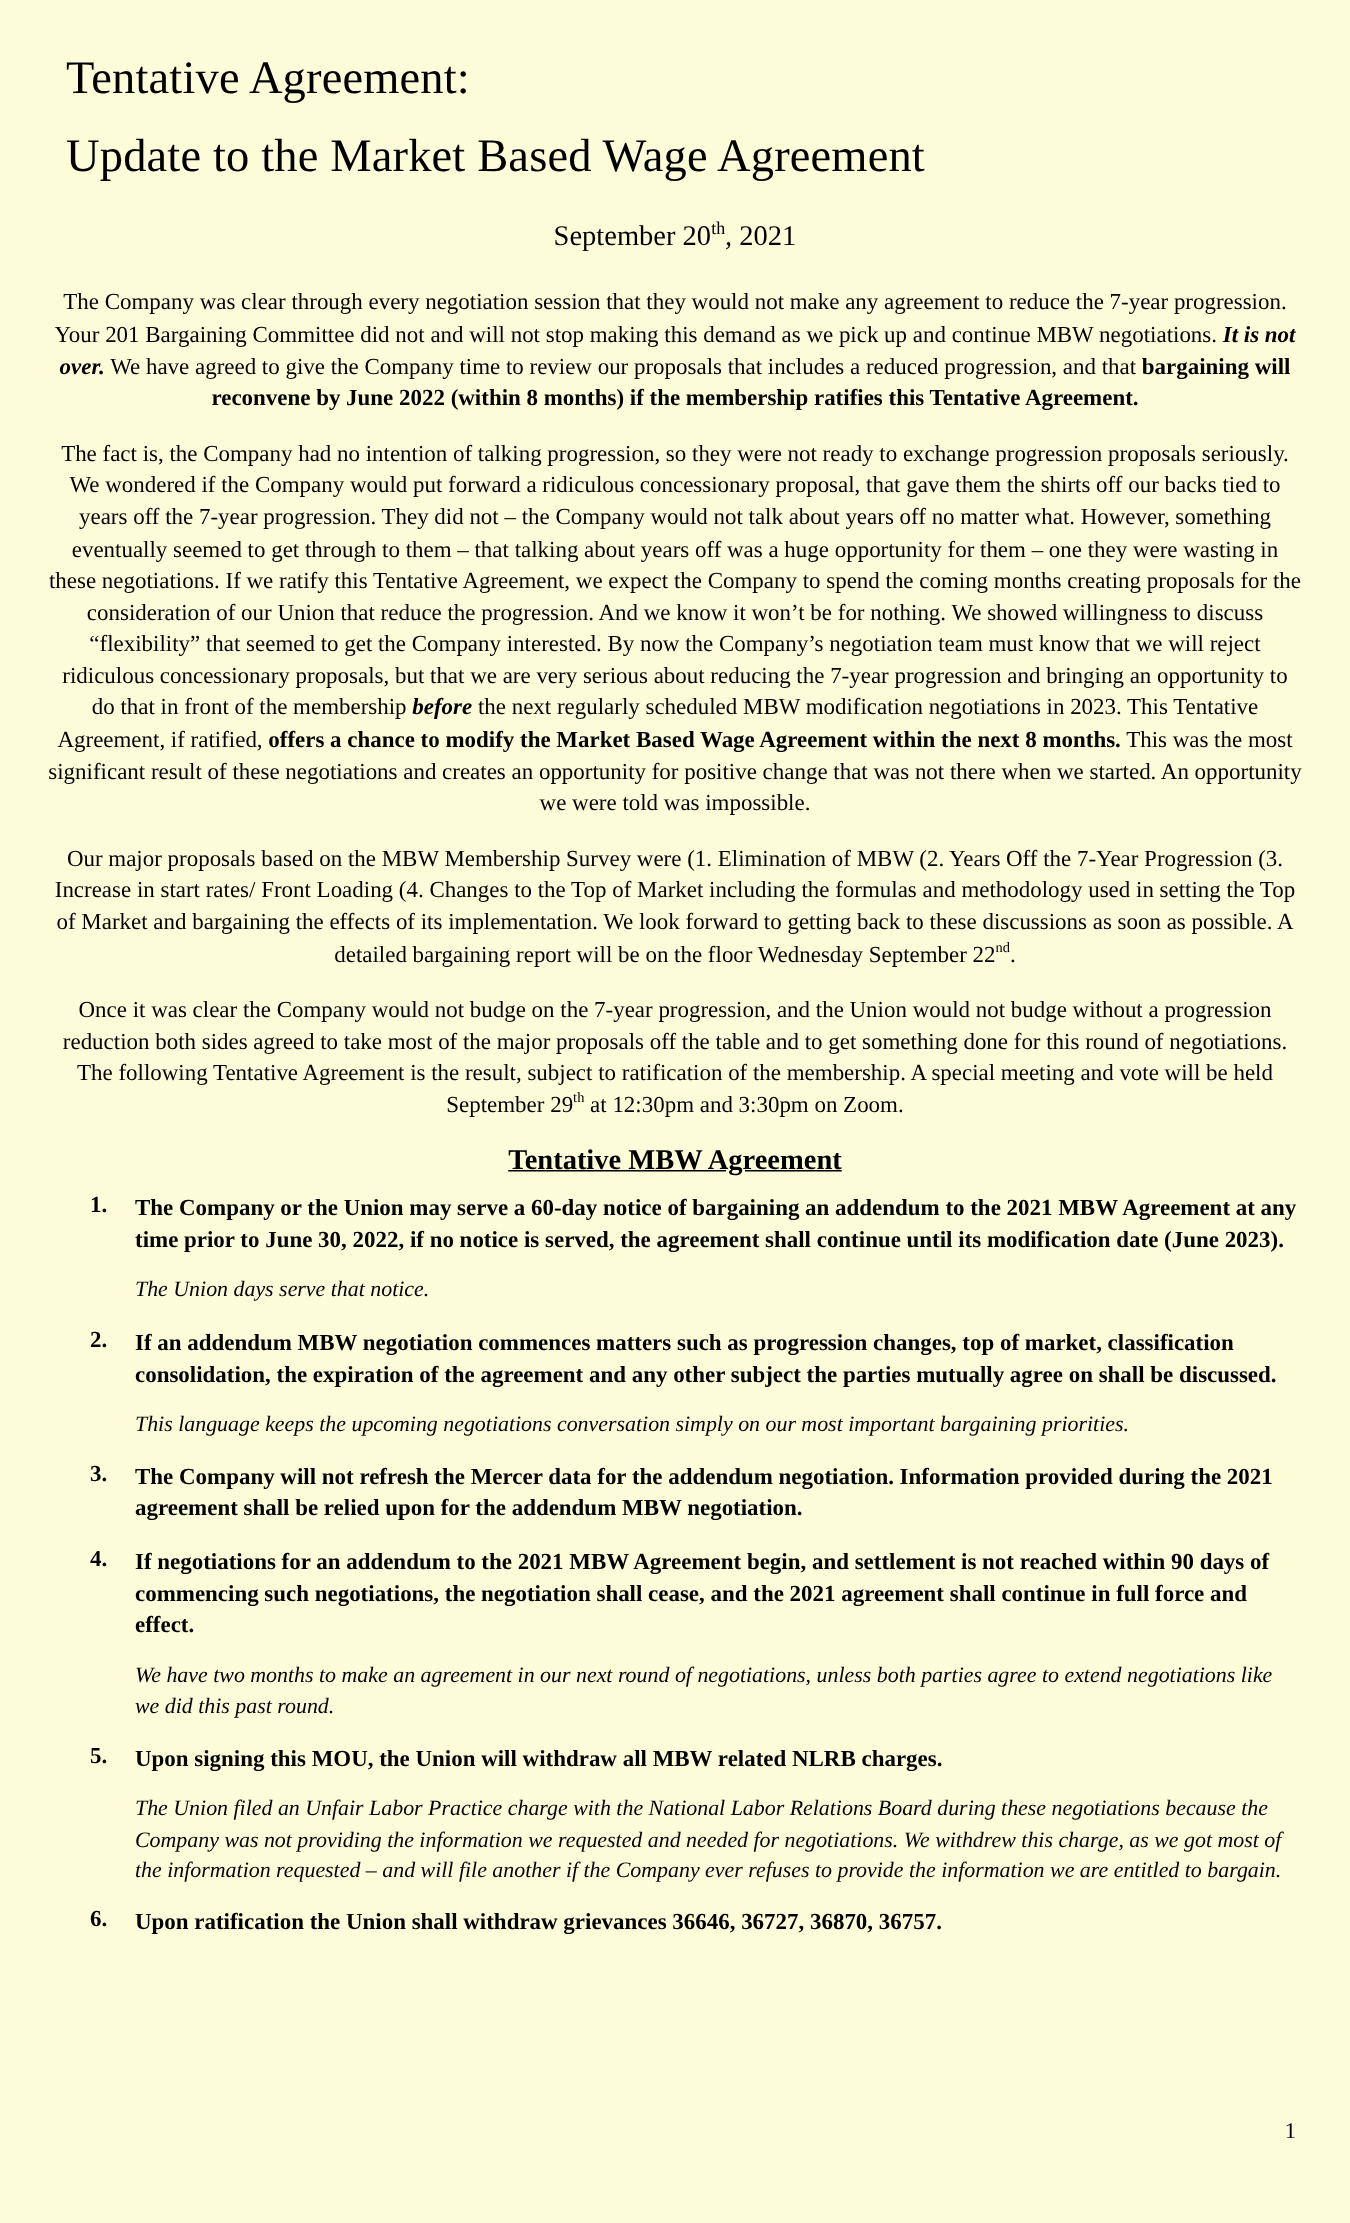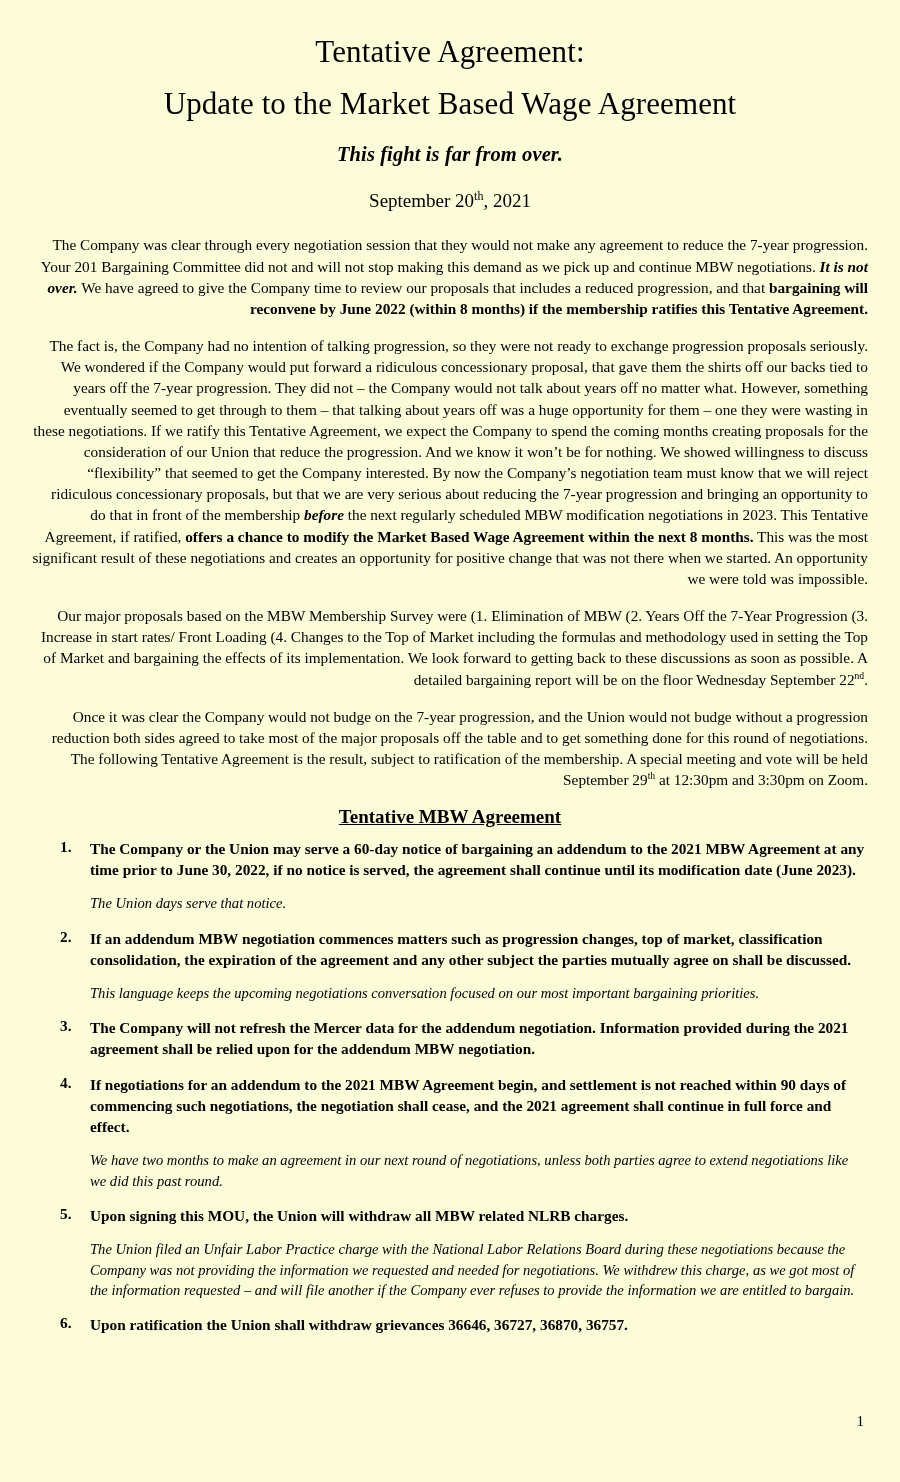--- a/index.html
+++ b/index.html
@@ -17,21 +17,20 @@
   .page {
     position: relative;
     width: 900px;
     height: 1482px;
     box-sizing: border-box;
     padding: 28px 32px 10px 32px;
   }
 
   
   .title-1, .title-2 {
-    text-align: center;
     font-size: 31px;
     font-weight: normal;
     line-height: 1.28;
     margin: 12px;
     letter-spacing: 0.1px;
   }
   .title-1 { margin-top: 4px; }
   .title-2 { margin-top: 12px; }
 
   .subtitle {
@@ -45,21 +44,21 @@
   .datum {
     text-align: center;
     font-size: 19px;
     margin-top: 24px;
   }
 
   
   .para {
     font-size: 15.3px;
     line-height: 1.385;
-    text-align: right;
+    text-align: center;
     margin-top: 16px;
   }
   .para.first { margin-top: 22px; }
 
   b, .b { font-weight: bold; }
   .bi { font-weight: bold; font-style: italic; }
 
   sup {
     font-size: 0.63em;
     vertical-align: super;
@@ -116,21 +115,20 @@
   }
 </style>
 </head>
 <body>
 
 <div class="page">
 
   <h1 class="title-1">Tentative Agreement:</h1>
   <h1 class="title-2">Update to the Market Based Wage Agreement</h1>
 
-  <div class="subtitle">This fight is far from over.</div>
 
   <div class="datum"><span>September 20</span><sup>th</sup><span>, 2021</span></div>
 
   <p class="para first"><span>The Company was clear through every negotiation session that they would not make any agreement to reduce the 7-year progression.  Your 201 Bargaining Committee did not and will not stop making this demand as we pick up and continue MBW negotiations.  </span><span class="bi">It is not over.</span><span>  We have agreed to give the Company time to review our proposals that includes a reduced progression, and that </span><span class="b">bargaining will reconvene by June 2022 (within 8 months) if the membership ratifies this Tentative Agreement.</span></p>
 
   <p class="para"><span>The fact is, the Company had no intention of talking progression, so they were not ready to exchange progression proposals seriously. We wondered if the Company would put forward a ridiculous concessionary proposal, that gave them the shirts off our backs tied to years off the 7-year progression.   They did not – the Company would not talk about years off no matter what.  However, something eventually seemed to get through to them – that talking about years off was a huge opportunity for them – one they were wasting in these negotiations.  If we ratify this Tentative Agreement, we expect the Company to spend the coming months creating proposals for the consideration of our Union that reduce the progression.  And we know it won’t be for nothing.  We showed willingness to discuss “flexibility” that seemed to get the Company interested.  By now the Company’s negotiation team must know that we will reject ridiculous concessionary proposals, but that we are very serious about reducing the 7-year progression and bringing an opportunity to do that in front of the membership </span><span class="bi">before</span><span> the next regularly scheduled MBW modification negotiations in 2023.  This Tentative Agreement, if ratified, </span><span class="b">offers a chance to modify the Market Based Wage Agreement within the next 8 months.</span><span>  This was the most significant result of these negotiations and creates an opportunity for positive change that was not there when we started.  An opportunity we were told was impossible.</span></p>
 
   <p class="para"><span>Our major proposals based on the MBW Membership Survey were (1. Elimination of MBW (2. Years Off the 7-Year Progression (3. Increase in start rates/ Front Loading (4. Changes to the Top of Market including the formulas and methodology used in setting the Top of Market and bargaining the effects of its implementation. We look forward to getting back to these discussions as soon as possible.  A detailed bargaining report will be on the floor Wednesday September 22</span><sup>nd</sup><span>.</span></p>
 
   <p class="para"><span>Once it was clear the Company would not budge on the 7-year progression, and the Union would not budge without a progression reduction both sides agreed to take most of the major proposals off the table and to get something done for this round of negotiations. The following Tentative Agreement is the result, subject to ratification of the membership.  A special meeting and vote will be held September 29</span><sup>th</sup><span> at 12:30pm and 3:30pm on Zoom.</span></p>
@@ -139,21 +137,21 @@
 
   <ol class="olist">
     <li>
       <span class="num">1.</span>
       <div class="item-main">The Company or the Union may serve a 60-day notice of bargaining an addendum to the 2021 MBW Agreement at any time prior to June 30, 2022, if no notice is served, the agreement shall continue until its modification date (June 2023).</div>
       <div class="item-note">The Union days serve that notice.</div>
     </li>
     <li>
       <span class="num">2.</span>
       <div class="item-main">If an addendum MBW negotiation commences matters such as progression changes, top of market, classification consolidation, the expiration of the agreement and any other subject the parties mutually agree on shall be discussed.</div>
-      <div class="item-note">This language keeps the upcoming negotiations conversation focused on our most important bargaining priorities.</div>
+      <div class="item-note">This language keeps the upcoming negotiations conversation simply on our most important bargaining priorities.</div>
     </li>
     <li>
       <span class="num">3.</span>
       <div class="item-main">The Company will not refresh the Mercer data for the addendum negotiation. Information provided during the 2021 agreement shall be relied upon for the addendum MBW negotiation.</div>
     </li>
     <li>
       <span class="num">4.</span>
       <div class="item-main">If negotiations for an addendum to the 2021 MBW Agreement begin, and settlement is not reached within 90 days of commencing such negotiations, the negotiation shall cease, and the 2021 agreement shall continue in full force and effect.</div>
       <div class="item-note">We have two months to make an agreement in our next round of negotiations, unless both parties agree to extend negotiations like we did this past round.</div>
     </li>

